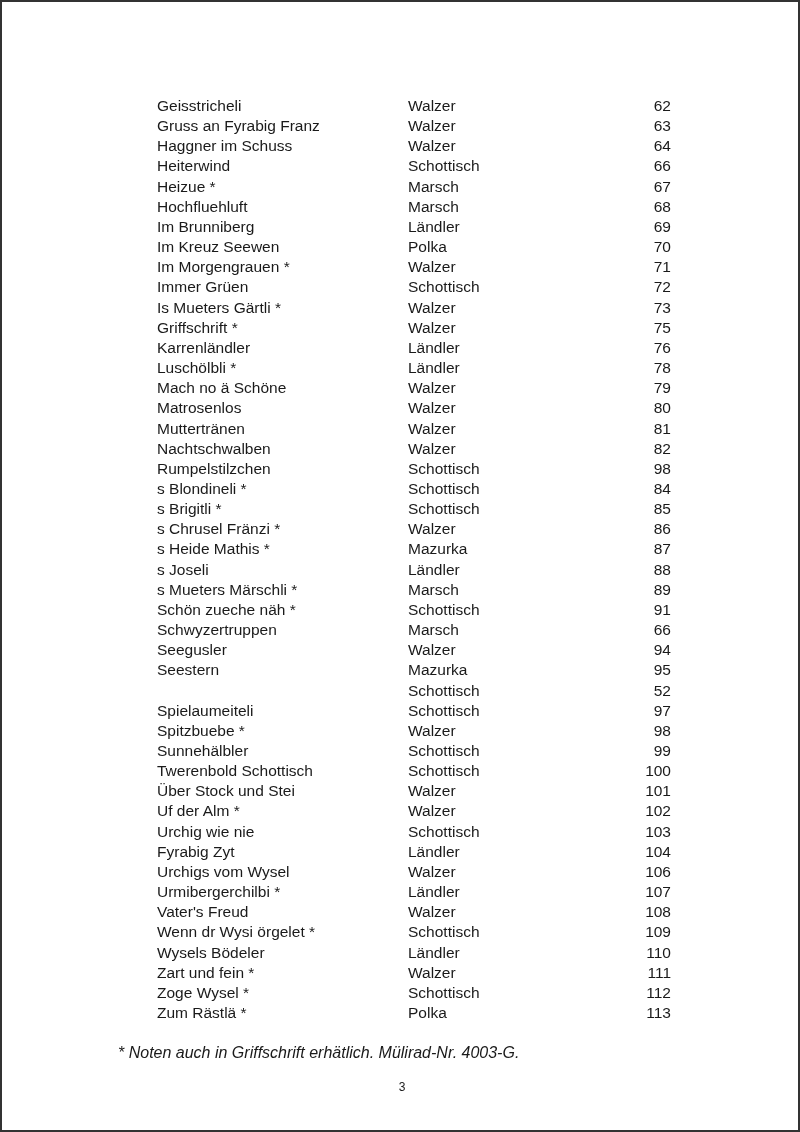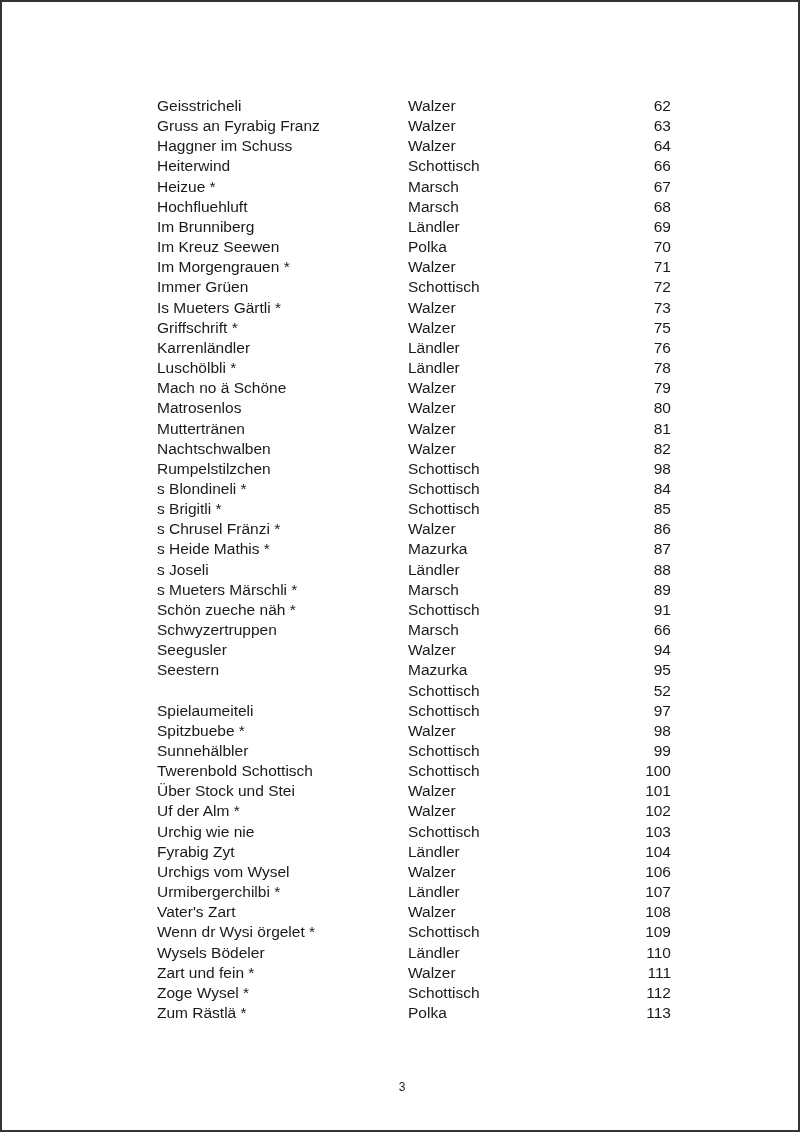--- a/index.html
+++ b/index.html
@@ -232,21 +232,21 @@
         <span class="title">Urchigs vom Wysel</span>
         <span class="genre">Walzer</span>
         <span class="page-num">106</span>
       </div>
       <div class="row">
         <span class="title">Urmibergerchilbi *</span>
         <span class="genre">Ländler</span>
         <span class="page-num">107</span>
       </div>
       <div class="row">
-        <span class="title">Vater's Zart</span>
+        <span class="title">Vater's Freud</span>
         <span class="genre">Walzer</span>
         <span class="page-num">108</span>
       </div>
       <div class="row">
         <span class="title">Wenn dr Wysi örgelet *</span>
         <span class="genre">Schottisch</span>
         <span class="page-num">109</span>
       </div>
       <div class="row">
         <span class="title">Wysels Bödeler</span>
@@ -262,14 +262,15 @@
         <span class="title">Zoge Wysel *</span>
         <span class="genre">Schottisch</span>
         <span class="page-num">112</span>
       </div>
       <div class="row">
         <span class="title">Zum Rästlä *</span>
         <span class="genre">Polka</span>
         <span class="page-num">113</span>
       </div>
     </div>
+  <div class="footnote">* Noten auch in Griffschrift erhätlich. Mülirad-Nr. 4003-G.</div>
   <div class="page-number">3</div>
 </div>
 
 </body></html>

